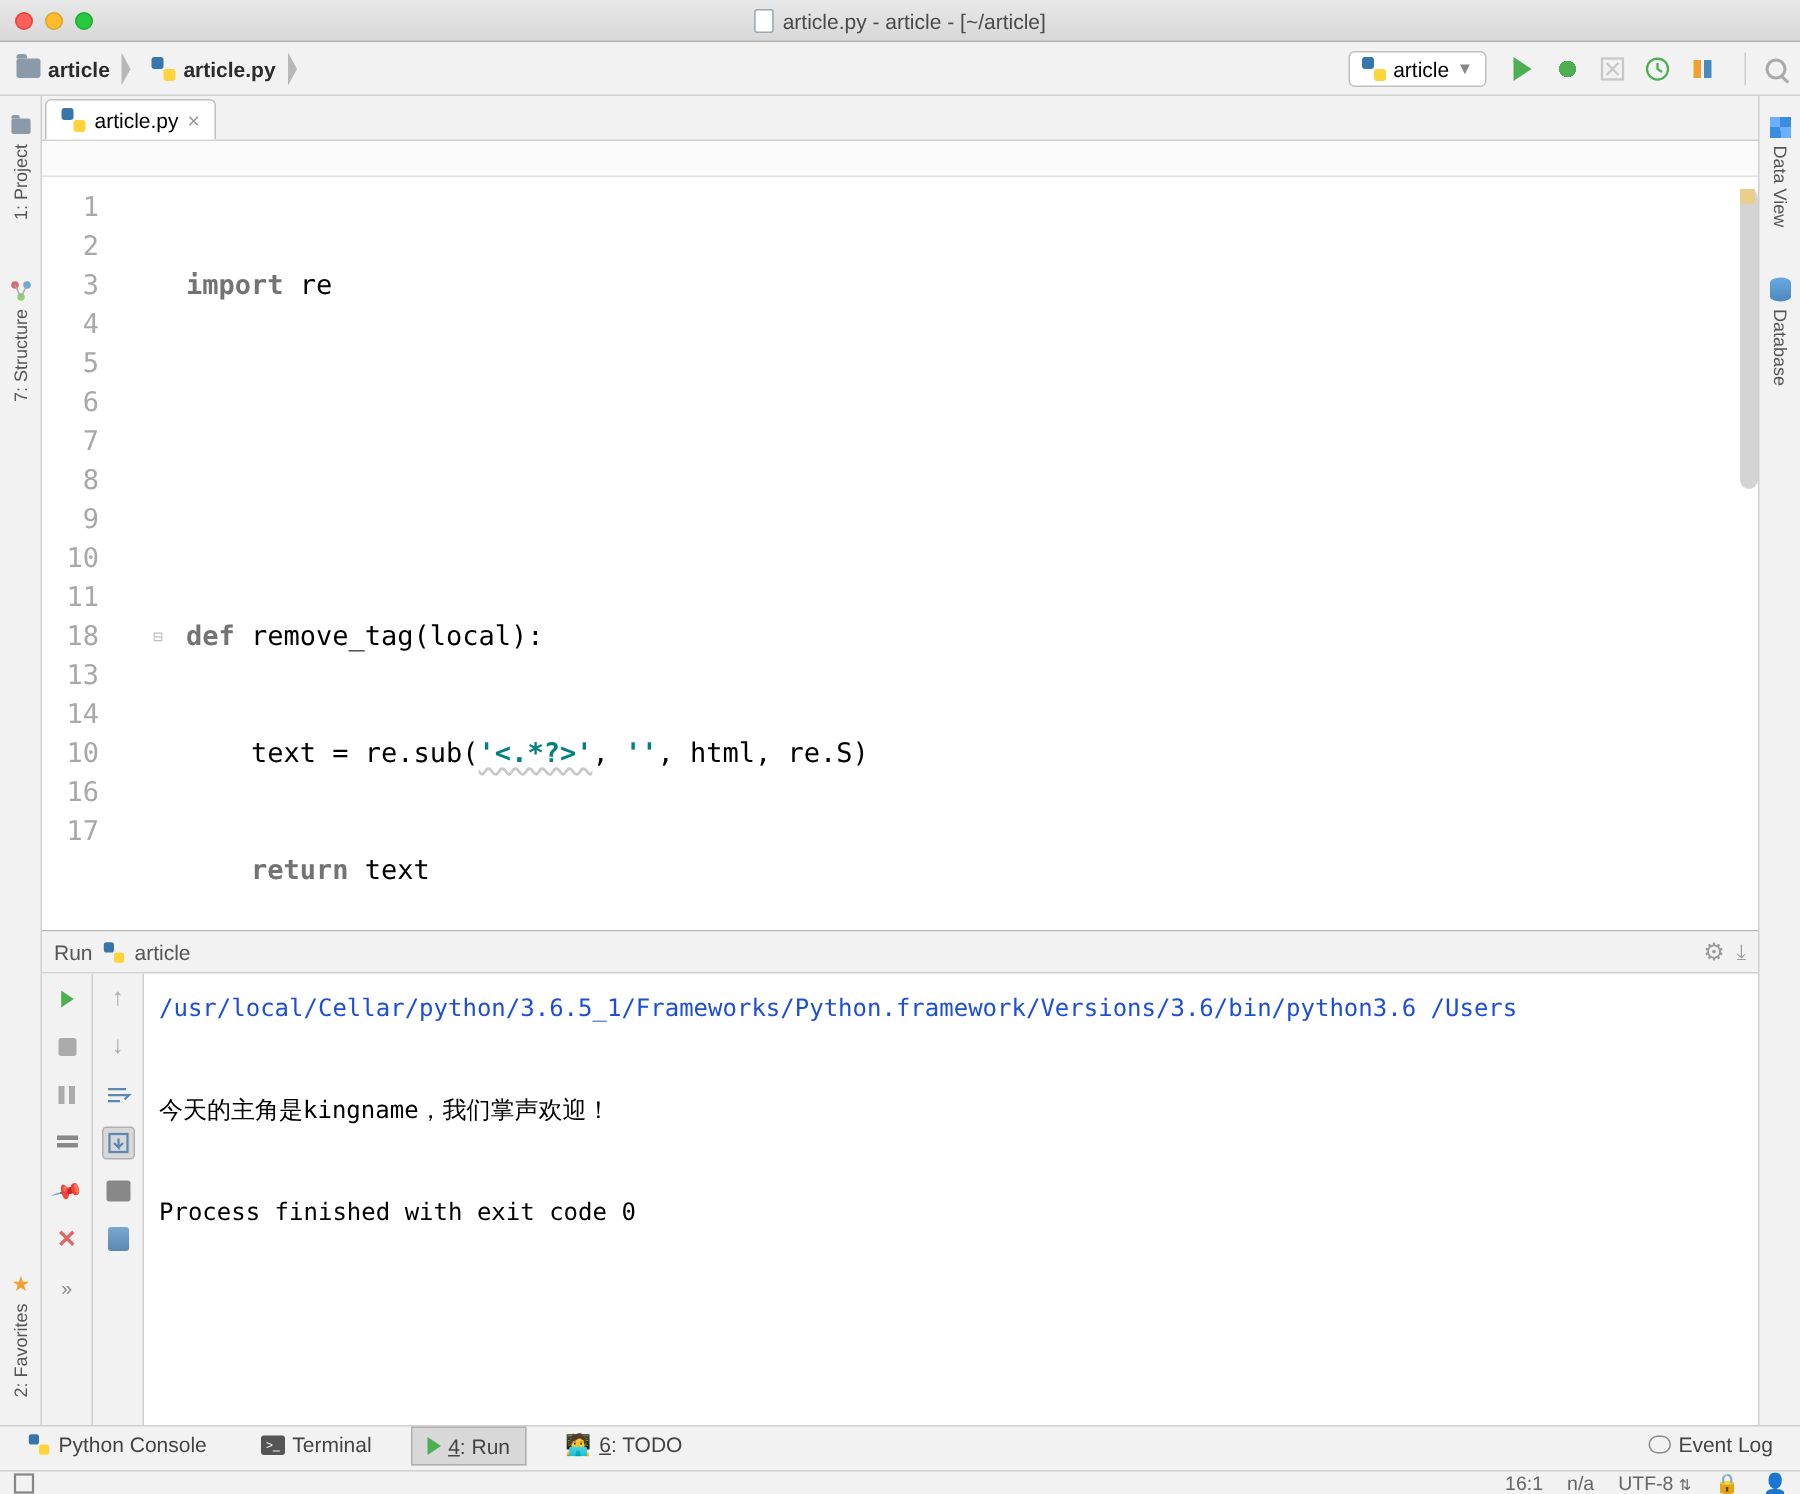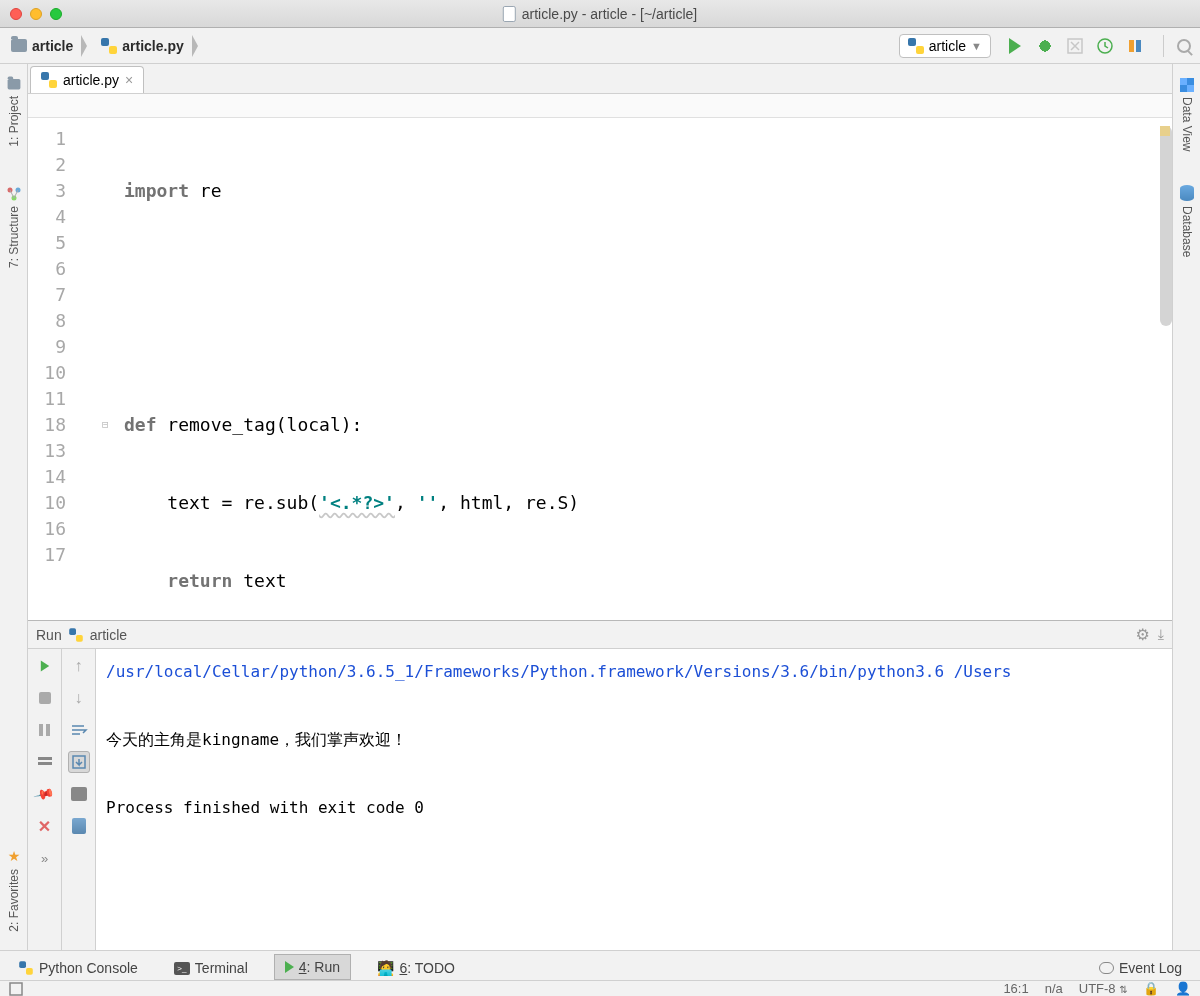--- a/index.html
+++ b/index.html
@@ -60,21 +60,21 @@
 .run-body { flex: 1; display: flex; overflow: hidden; }
 .run-left-tools { width: 34px; background: #f2f2f2; border-right: 1px solid #d0d0d0; display: flex; flex-direction: column; align-items: center; padding: 6px 0; gap: 10px; }
 .run-left-tools2 { width: 34px; background: #f2f2f2; border-right: 1px solid #d0d0d0; display: flex; flex-direction: column; align-items: center; padding: 6px 0; gap: 10px; }
 .tool-ico { width: 22px; height: 22px; display: flex; align-items: center; justify-content: center; color: #888; cursor: pointer; border-radius: 3px; }
 .tool-ico.active { background: #d8d8d8; border: 1px solid #b0b0b0; }
 .console-out { flex: 1; font-family: "Menlo", "Monaco", monospace; font-size: 16px; padding: 6px 10px; line-height: 34px; overflow: hidden; }
 .console-line { white-space: pre; }
 .console-blue { color: #1c4fd6; }
 
 
-.bottom-tabs { height: 30px; background: #f2f2f2; border-top: 1px solid #d0d0d0; display: flex; align-items: flex-end; padding: 0 8px; gap: 16px; }
+.bottom-tabs { height: 30px; background: #f2f2f2; border-top: 1px solid #d0d0d0; display: flex; align-items: flex-start; padding: 0 8px; gap: 16px; }
 .btab { display: flex; align-items: center; gap: 5px; font-size: 14px; padding: 4px 10px; color: #444; cursor: pointer; }
 .btab.active { background: #d8d8d8; border: 1px solid #b0b0b0; border-radius: 0; }
 .spacer { flex: 1; }
 .underline { text-decoration: underline; }
 
 
 .status-bar { height: 16px; background: #f2f2f2; border-top: 1px solid #d0d0d0; display: flex; align-items: center; padding: 0 8px; gap: 16px; font-size: 13px; color: #666; }
 
 
 .ico-py { width: 16px; height: 16px; position: relative; }

